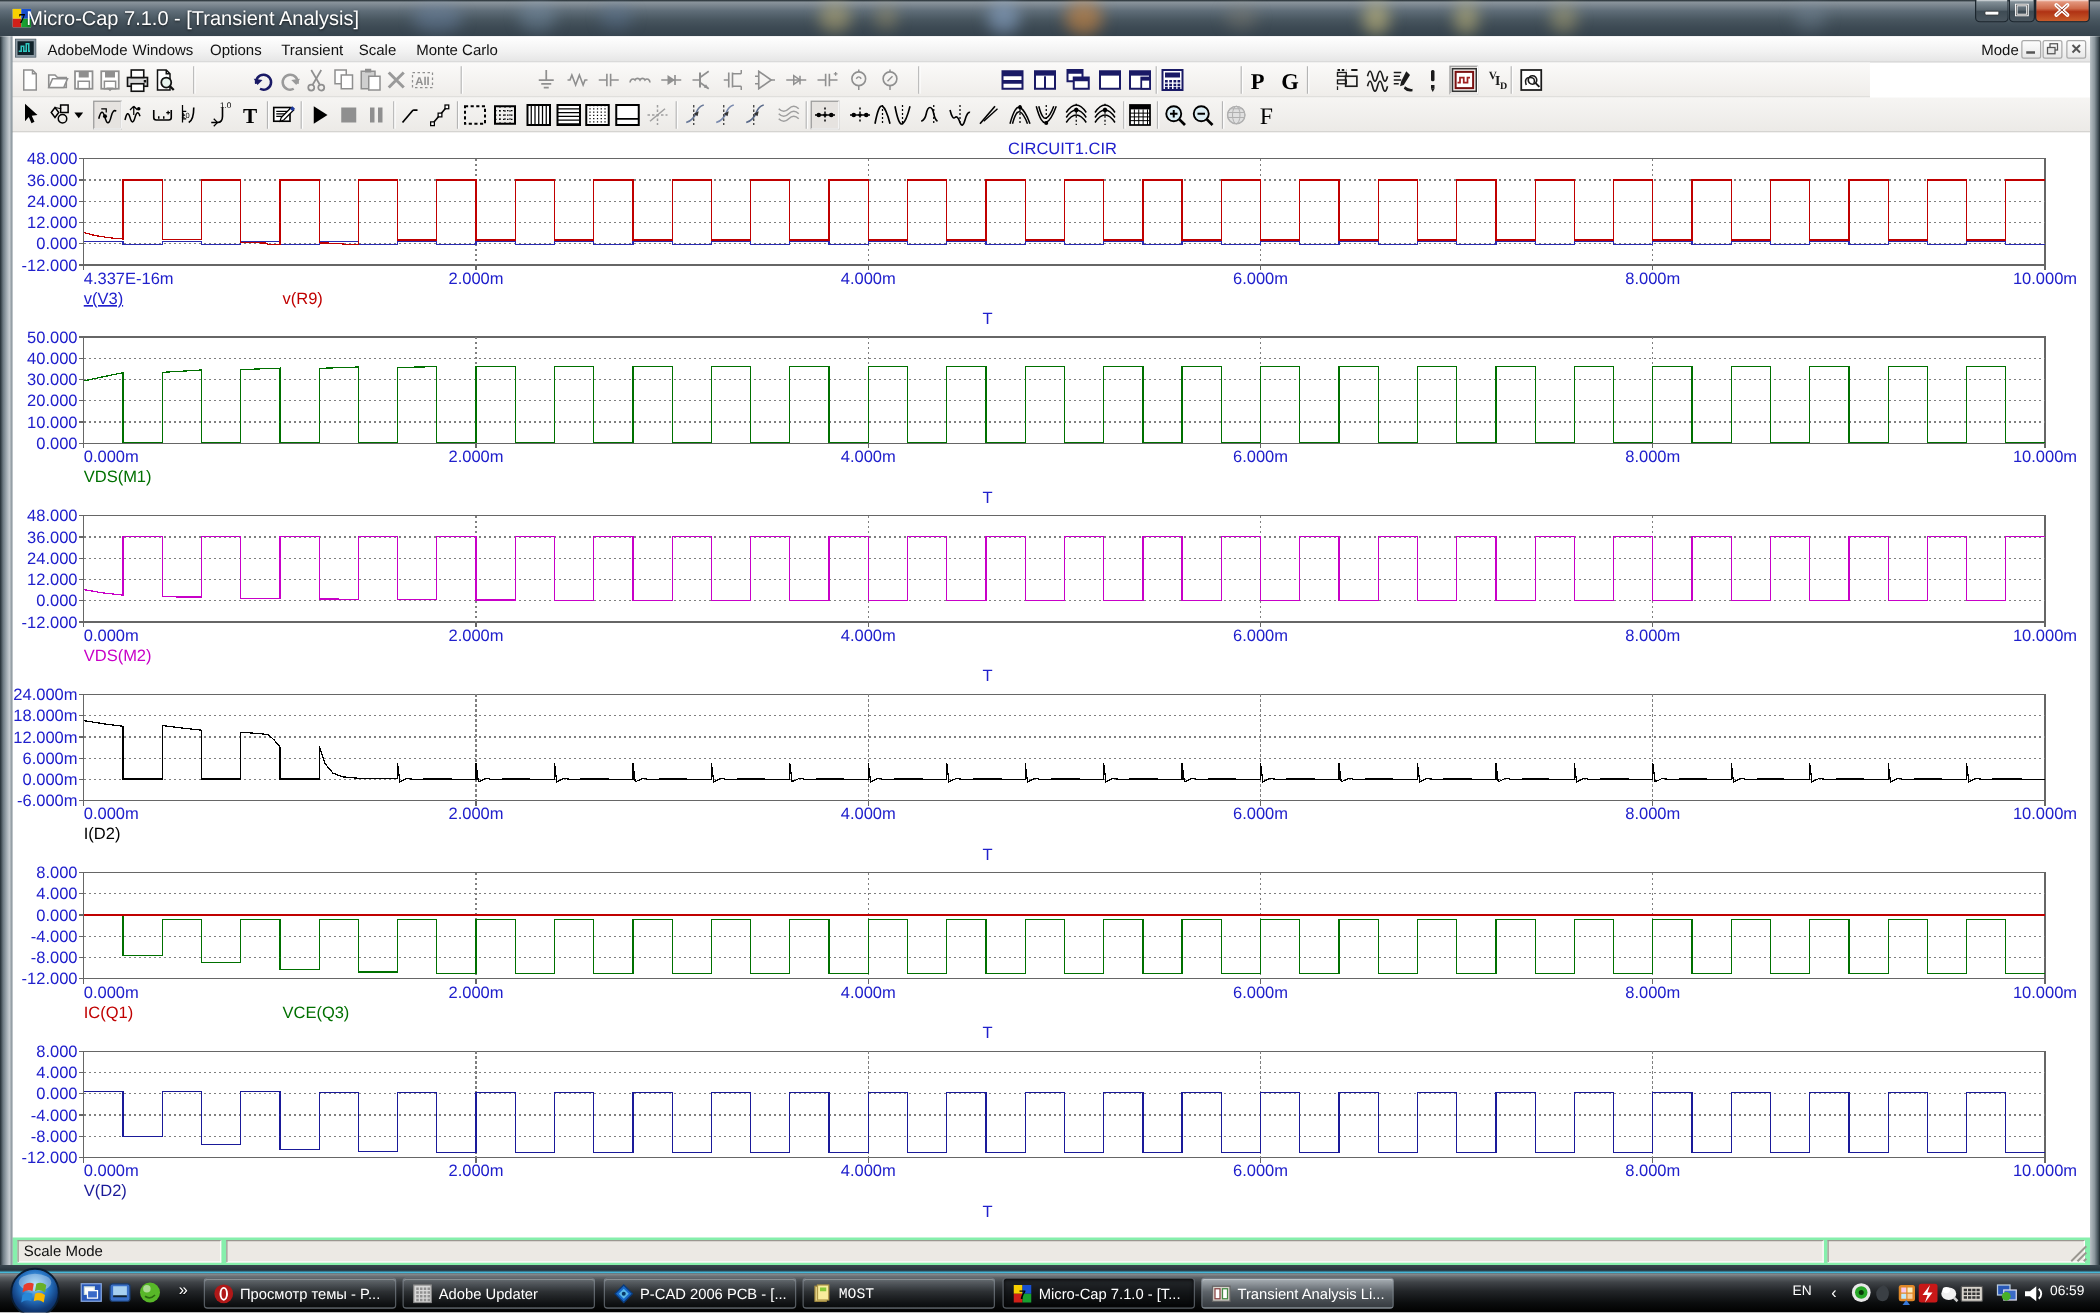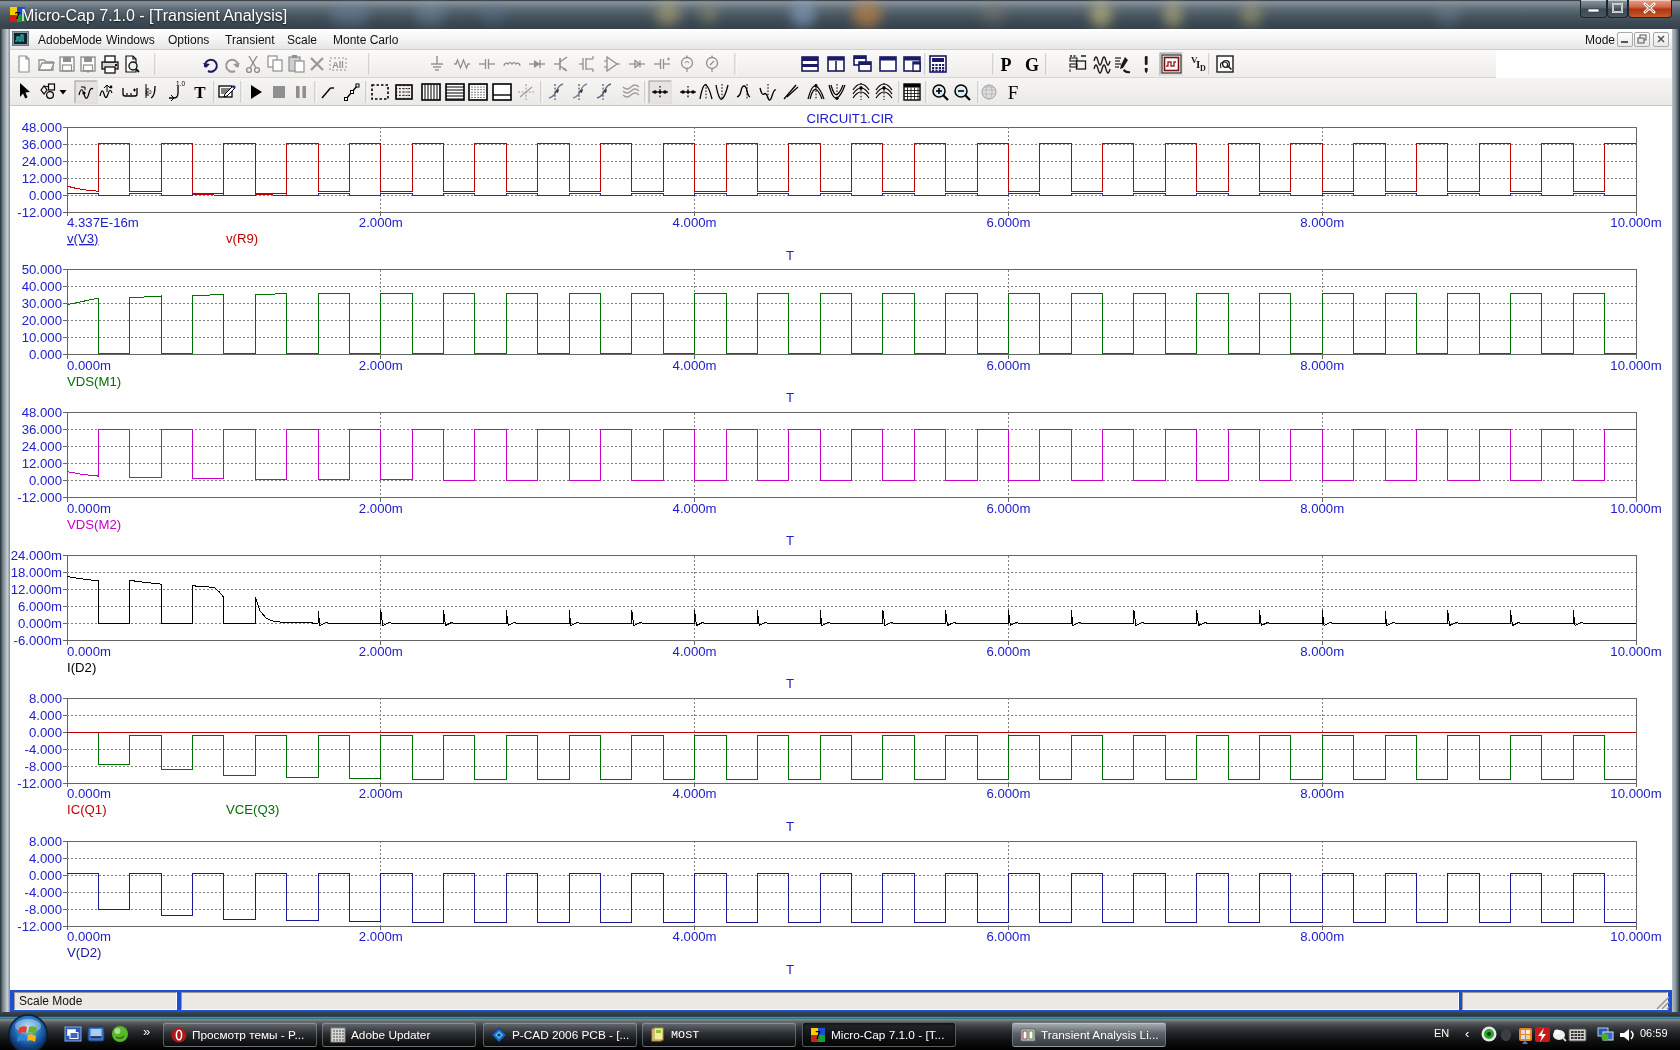--- a/index.html
+++ b/index.html
@@ -18,21 +18,21 @@
 #menubar{left:0;top:29px;width:1680px;height:21px;background:linear-gradient(180deg,#ffffff,#f2f2f2 60%,#e6e6e6);border-bottom:1px solid #cfcfcf;font-size:12px;color:#111}
 #menubar span.mi{position:absolute;top:4px}
 .mdibtn{position:absolute;top:3px;width:16px;height:15px;background:linear-gradient(180deg,#fdfdfd,#e8e8e8);border:1px solid #a9a9a9;border-radius:2px}
 
 #tb1{left:0;top:50px;width:1496px;height:28px;background:linear-gradient(180deg,#fbfaf9,#efedea);border-bottom:1px solid #d8d6d2}
 #tb2{left:0;top:78px;width:1680px;height:28px;background:linear-gradient(180deg,#f6f5f3,#eceae7);border-bottom:1px solid #cric}
 #tb2{border-bottom:1px solid #c9c7c3}
 
 #plot{left:10px;top:106px;width:1662px;height:884px;background:#fff;overflow:hidden}
 
-#status{left:10px;top:990px;width:1662px;height:22px;background:#1d4ed8;font-size:12px;color:#111}
+#status{left:10px;top:990px;width:1662px;height:22px;background:#86efac;font-size:12px;color:#111}
 .spanel{position:absolute;top:2px;height:18px;border:1px solid;border-color:#9a9790 #fdfdfb #fdfdfb #9a9790;background:#ece9e4}
 
 #frameL{left:0;top:29px;width:10px;height:983px;background:linear-gradient(90deg,#222d33,#6e7b83 25%,#a4aeb4 55%,#c7cdd1 75%,#7d8a92)}
 #frameR{left:1672px;top:29px;width:8px;height:983px;background:linear-gradient(90deg,#b8c0c5,#8a959c 45%,#3d4a52 85%,#1e282e)}
 #frameB{left:0;top:1012px;width:1680px;height:7px;background:linear-gradient(180deg,#3a474f,#27343c 60%,#47b8d8 86%,#1d2a31)}
 
 #taskbar{left:0;top:1019px;width:1680px;height:31px;background:linear-gradient(180deg,#8a8f93 0%,#5c6165 10%,#3f4347 22%,#222528 45%,#0b0d0e 75%,#000 100%)}
 .tbtn{position:absolute;top:3px;height:25px;width:154px;border-radius:3px;border:1px solid rgba(140,150,158,.55);background:linear-gradient(180deg,rgba(120,128,134,.55),rgba(60,64,68,.45) 45%,rgba(12,14,16,.55));box-shadow:inset 0 1px 0 rgba(255,255,255,.25);color:#fff;font-size:11.8px;overflow:hidden;white-space:nowrap}
 .tbtn .lbl{position:absolute;left:28px;top:5px}
 .tbtn .ticon{position:absolute;left:7px;top:4px;width:16px;height:16px}
@@ -934,21 +934,21 @@
     <div class="tbtn" style="left:802px;background:linear-gradient(180deg,rgba(30,33,36,.85),rgba(16,18,20,.8) 50%,rgba(5,6,7,.85));box-shadow:inset 0 1px 3px rgba(0,0,0,.8);">
       <span class="ticon"><svg width="16" height="16">
           <rect x="1" y="1" width="7" height="7" fill="#f8d000"></rect>
           <rect x="8" y="1" width="7" height="7" fill="#1850d0"></rect>
           <rect x="1" y="8" width="7" height="7" fill="#d02018"></rect>
           <rect x="8" y="8" width="7" height="7" fill="#18a030"></rect>
           <text x="8" y="12" font-size="10" font-weight="bold" text-anchor="middle" fill="#000">7</text>
         </svg></span>
       <span class="lbl">Micro-Cap 7.1.0 - [T...</span>
     </div>
-    <div class="tbtn" style="left:1012px;background:linear-gradient(180deg,rgba(185,192,198,.85),rgba(120,128,135,.7) 45%,rgba(70,76,82,.75));">
+    <div class="tbtn" style="left:961px;background:linear-gradient(180deg,rgba(185,192,198,.85),rgba(120,128,135,.7) 45%,rgba(70,76,82,.75));">
       <span class="ticon"><svg width="16" height="16">
           <rect x="1" y="2" width="14" height="12" fill="#d8d4cc" stroke="#666"></rect>
           <rect x="3" y="4" width="4" height="8" fill="#fff" stroke="#884444"></rect>
           <rect x="9" y="4" width="4" height="8" fill="#fff" stroke="#448844"></rect>
         </svg></span>
       <span class="lbl">Transient Analysis Li...</span>
     </div>
     <span class="tray" style="left:1434px;top:8px">EN</span>
     <span class="tray" style="left:1465px;top:7px;font-size:13px">‹</span>
     <svg width="110" height="18" style="position:absolute;left:1481px;top:7px">

